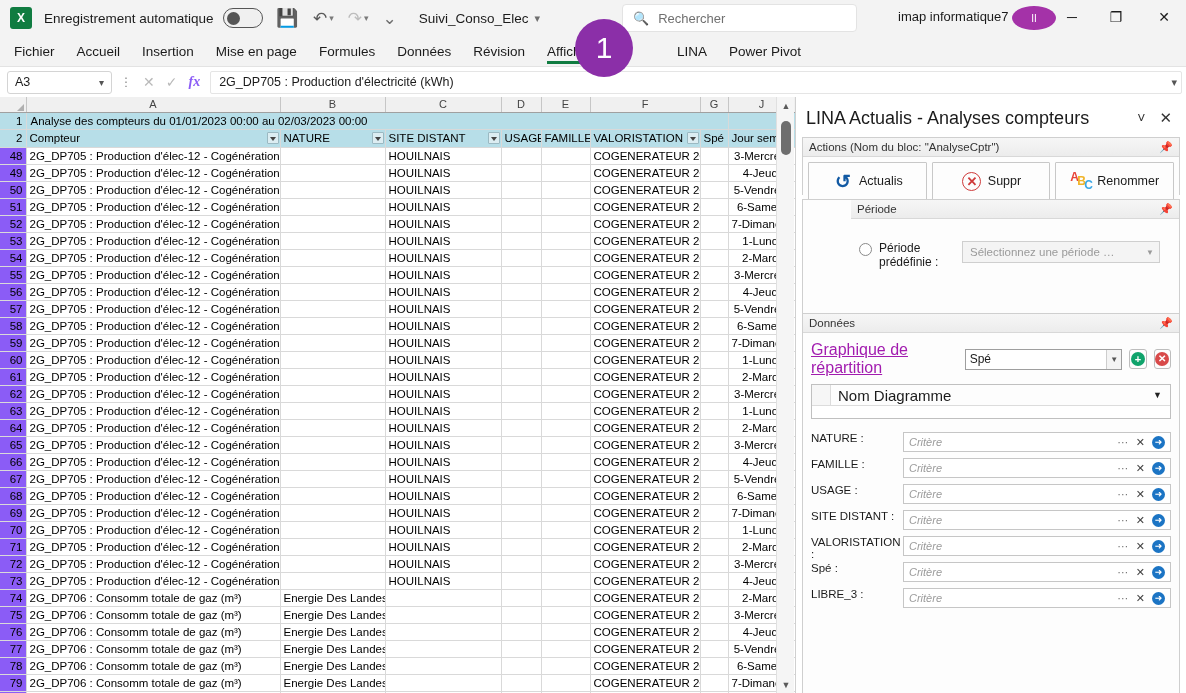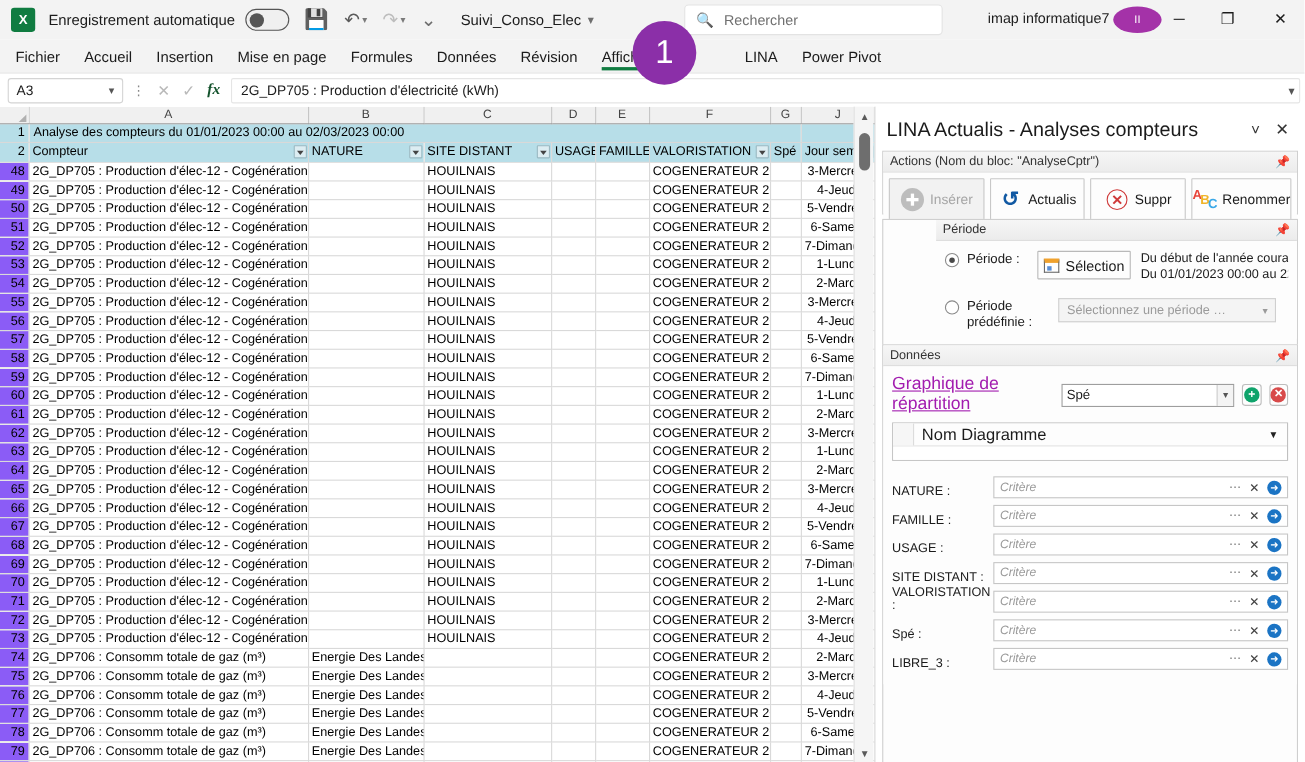--- a/index.html
+++ b/index.html
@@ -89,21 +89,21 @@
     background:#fff; display:flex; align-items:center;
   }
   .namebox {
     margin-left:7px; width:105px; height:23px; border:1px solid #d4d4d4;
     border-radius:3px; display:flex; align-items:center; padding:0 7px;
     font-size:12.5px; color:#1b1b1b; background:#fff;
   }
   .namebox .nb-caret { margin-left:auto; font-size:10px; color:#555; }
   .fb-dots { margin-left:8px; color:#888; font-size:12px; letter-spacing:0; }
   .fb-ic { margin-left:11px; font-size:14px; color:#b9b9b9; }
-  .fb-fx { margin-left:11px; font-size:14px; color:#14532d; font-style:italic;
+  .fb-fx { margin-left:11px; font-size:14px; color:#8b5cf6; font-style:italic;
            font-family:"Liberation Serif", serif; font-weight:bold; }
   .fb-input {
     margin-left:10px; flex:1; height:23px; border:1px solid #e5e5e5;
     border-radius:2px; background:#fff; display:flex; align-items:center;
     padding:0 8px; font-size:12.5px; color:#1b1b1b; margin-right:4px;
   }
   .fb-caret { position:absolute; right:9px; top:9px; font-size:11px; color:#555; }
 
   
   .gridwrap {
@@ -280,21 +280,21 @@
   .lb-hdr {
     height:21px;display:flex;align-items:center;border-bottom:1px solid #dcdcdc;
     background:#fdfdfd;
   }
   .lb-gut { width:19px;height:100%;border-right:1px solid #dcdcdc;background:#f6f6f6; }
   .lb-hdr .lt { margin-left:7px; font-size:15px; color:#1b1b1b; }
   .lb-hdr .lc { margin-left:auto; margin-right:8px; font-size:9px; color:#222; }
   .lb-body { height:12px; background:#fff; }
 
   .crit-list { margin-top:13px; }
-  .crit-row { display:flex; align-items:flex-end; height:21px; margin-bottom:5px; }
+  .crit-row { display:flex; align-items:flex-start; height:21px; margin-bottom:5px; }
   .crit-lbl { width:92px; font-size:11.5px; color:#1b1b1b; }
   .crit-in {
     flex:1; height:20px; border:1px solid #c6c6c6; background:#fff;
     display:flex; align-items:center; padding:0 5px; position:relative;
   }
   .crit-ph { font-size:11px; color:#9b9b9b; font-style:italic; }
   .crit-tools { margin-left:auto; display:flex; align-items:center; gap:7px; }
   .t-dots { font-size:11px; color:#777; letter-spacing:0.5px; line-height:1; }
   .t-x { font-size:11px; color:#444; }
   .t-arr {
@@ -813,26 +813,20 @@
       <span class="px">✕</span>
     </div>
 
     <div class="grp" id="grp-actions">
       <div class="grp-hdr">
         <span>Actions (Nom du bloc: "AnalyseCptr")</span>
         <span class="pin">📌</span>
       </div>
       <div class="grp-body" style="padding:5px;">
         <div class="act-row">
-          <div class="act-btn disabled">
-            <span class="ico">
-                <span class="ic-plus"></span>
-              </span>
-            <span>Insérer</span>
-          </div>
           <div class="act-btn">
             <span class="ico ic-refresh">↺</span>
             <span>Actualis</span>
           </div>
           <div class="act-btn">
             <span class="ico">
                 <span class="ic-del">✕</span>
               </span>
             <span>Suppr</span>
           </div>
@@ -849,32 +843,20 @@
         </div>
       </div>
     </div>
 
     <div class="grp" id="grp-periode">
       <div class="grp-hdr">
         <span>Période</span>
         <span class="pin">📌</span>
       </div>
       <div class="grp-body" style="padding:9px 8px;">
-        <div class="per-row">
-          <span class="radio on"></span>
-          <span class="per-lbl">Période :</span>
-          <div class="sel-btn">
-            <span class="cal-ico"></span>
-            <span>Sélection</span>
-          </div>
-          <div class="per-info">
-            <div>Du début de l'année courant j</div>
-            <div>Du 01/01/2023 00:00 au 22/09</div>
-          </div>
-        </div>
         <div class="per-row" style="margin-top:13px;">
           <span class="radio"></span>
           <span class="per-lbl two">Période prédéfinie :</span>
           <div class="combo" style="width:198px;margin-left:9px;">
             <span>Sélectionnez une période …</span>
             <span class="cv">▼</span>
           </div>
         </div>
       </div>
     </div>

